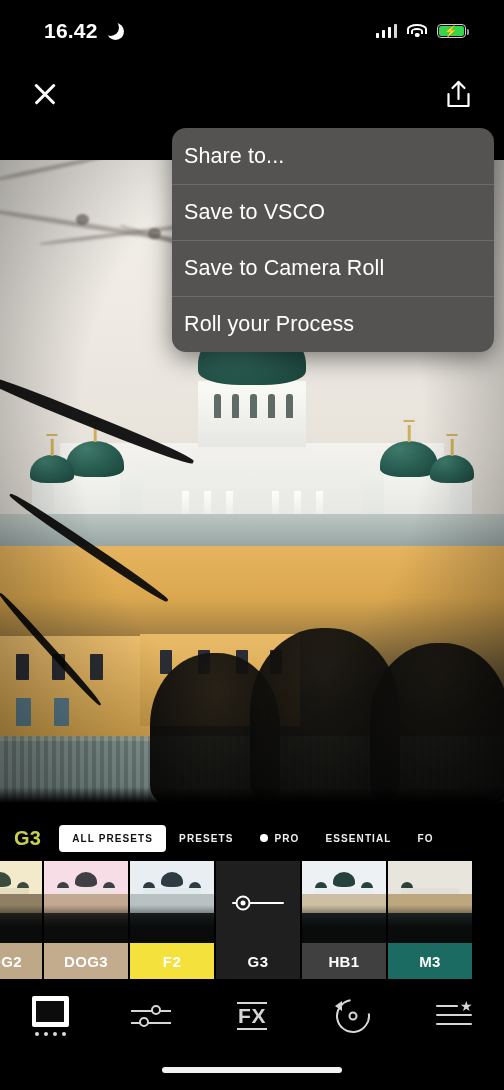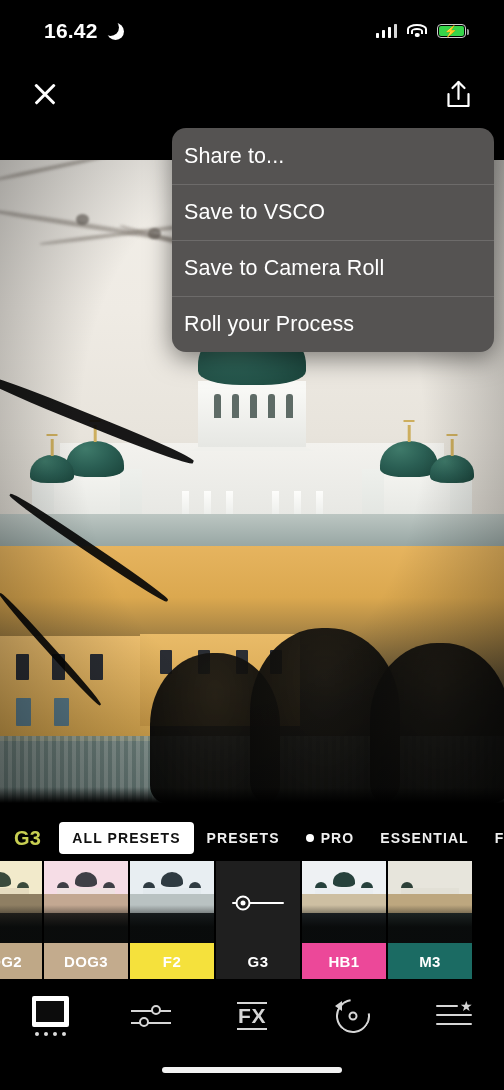--- a/index.html
+++ b/index.html
@@ -156,21 +156,21 @@
 
   
   .tabbar {
     position:absolute; left:0; top:815px; width:504px; height:46px;
     display:flex; align-items:center; gap:0; padding-left:14px;
     background:#000; z-index:20; overflow:hidden; white-space:nowrap;
   }
   .tab-g3 { font-size:20px; font-weight:700; color:#c8cf52; letter-spacing:.3px;
     margin-right:18px; cursor:pointer; }
   .tab {
-    font-size:14px; font-weight:700; letter-spacing:1.1px; color:#efefef;
+    font-size:10px; font-weight:700; letter-spacing:1.1px; color:#efefef;
     padding:8px 13px; cursor:pointer; display:flex; align-items:center; gap:7px;
   }
   .tab.active { background:#fff; color:#111; border-radius:4px; }
   .prodot { width:8px; height:8px; border-radius:50%; background:#fff; display:inline-block; }
 
   
   .strip {
     position:absolute; left:0; top:861px; width:504px; height:118px;
     display:flex; z-index:20; overflow:hidden; background:#000;
   }
@@ -433,21 +433,21 @@
       <div class="pthumb">
         <div class="t-sky" style="background:#eef1f3"></div>
         <div class="t-dome" style="background:#26413c"></div>
         <div class="t-dl" style="background:#26413c"></div>
           <div class="t-dr" style="background:#26413c"></div>
         <div class="t-bld" style="background:#eaeef1"></div>
         <div class="t-mid" style="background:#cdbfa2"></div>
         <div class="t-bot" style="background:#22282c"></div>
         <div class="t-trees"></div>
       </div>
-      <div class="plabel" style="background:#ec4899;color:#fff">HB1</div>
+      <div class="plabel" style="background:#404040;color:#fff">HB1</div>
     </div>
 
 
     <div class="pcard">
       <div class="pthumb">
         <div class="t-sky" style="background:#e7e5dc"></div>
 
         <div class="t-dl" style="background:#2d4038"></div>
         <div class="t-bld" style="background:#e2e0d6"></div>
         <div class="t-mid" style="background:#bda77f"></div>

